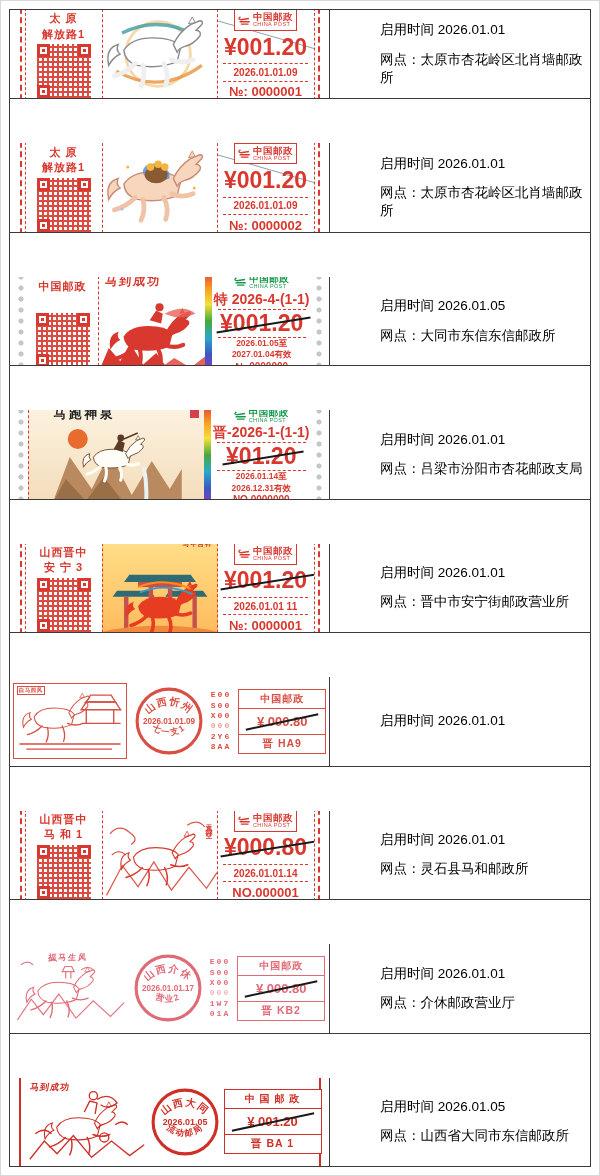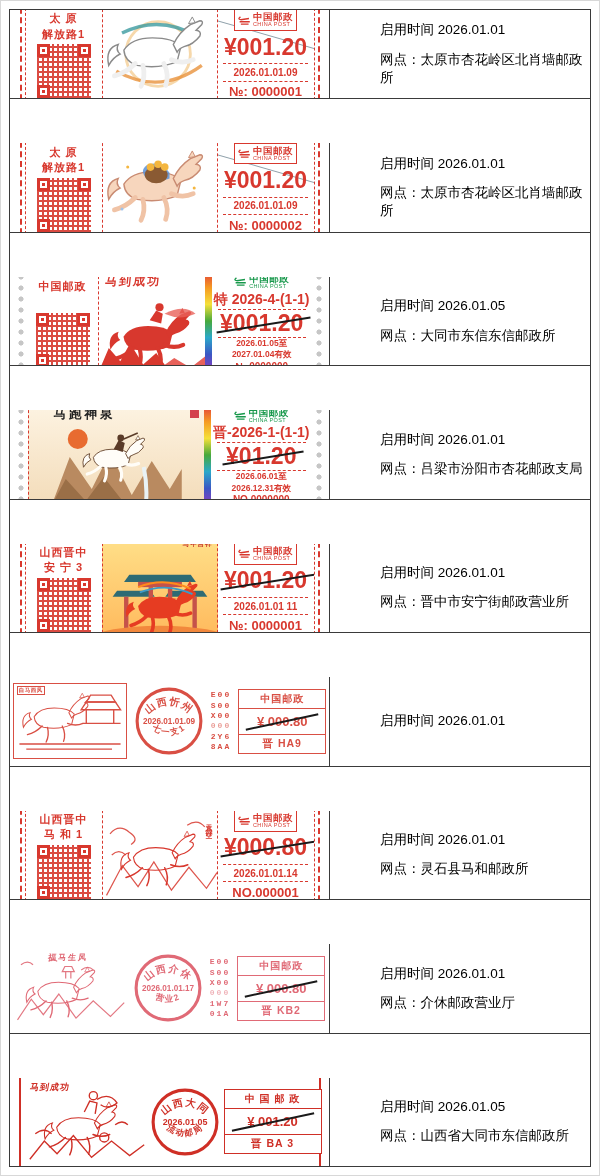--- a/index.html
+++ b/index.html
@@ -297,21 +297,21 @@
                   </svg>
                 <div class="logoTxt green">
                     <span class="logoCn">中国邮政</span>
                     <span class="logoEn">CHINA POST</span>
                   </div>
               </div>
               <div class="seriesTxt">晋-2026-1-(1-1)</div>
               <div class="dsep"></div>
               <div class="price"><span>¥01.20</span><span class="slash"></span></div>
               <div class="dsep"></div>
-              <div class="validTxt"><span>2026.06.01至</span><br><span>2026.12.31有效</span></div>
+              <div class="validTxt"><span>2026.01.14至</span><br><span>2026.12.31有效</span></div>
               <div class="serialB">NO.0000000</div>
             </div>
           </div>
         </div>
       </div>
       <div class="cell-right">
         <div>启用时间 2026.01.01</div>
         <div>网点：吕梁市汾阳市杏花邮政支局</div>
       </div>
     </div>
@@ -540,21 +540,21 @@
             <circle cx="45" cy="45" r="41" fill="none" stroke="currentColor" stroke-width="4"></circle>
             <path id="pm9t" d="M12,50 A34,34 0 0 1 78,50" fill="none"></path>
             <path id="pm9b" d="M14,44 A35,35 0 0 0 76,44" fill="none"></path>
             <text font-size="13" font-weight="bold" fill="currentColor" letter-spacing="2"><textPath href="#pm9t" startOffset="50%" text-anchor="middle">山西大同</textPath></text>
             <text x="45" y="49" text-anchor="middle" font-size="11.5" font-weight="bold" fill="currentColor">2026.01.05</text>
             <text font-size="11" font-weight="bold" fill="currentColor" letter-spacing="2"><textPath href="#pm9b" startOffset="50%" text-anchor="middle">流动邮局</textPath></text>
           </svg>
           <div class="mbox c-dred" style="flex:0 0 96px">
             <div class="mb1">中 国 邮 政</div>
             <div class="mb2"><span>¥ 001.20</span><span class="slash"></span></div>
-            <div class="mb3">晋 BA 3</div>
+            <div class="mb3">晋 BA 1</div>
           </div>
         </div>
       </div>
       <div class="cell-right">
         <div>启用时间 2026.01.05</div>
         <div>网点：山西省大同市东信邮政所</div>
       </div>
     </div>
 
   </div>

